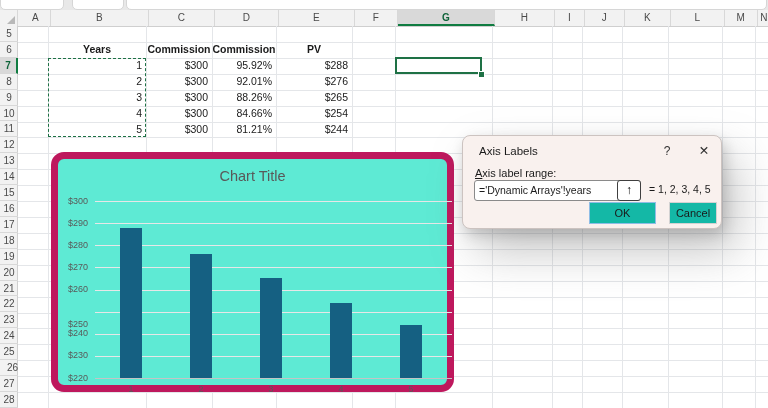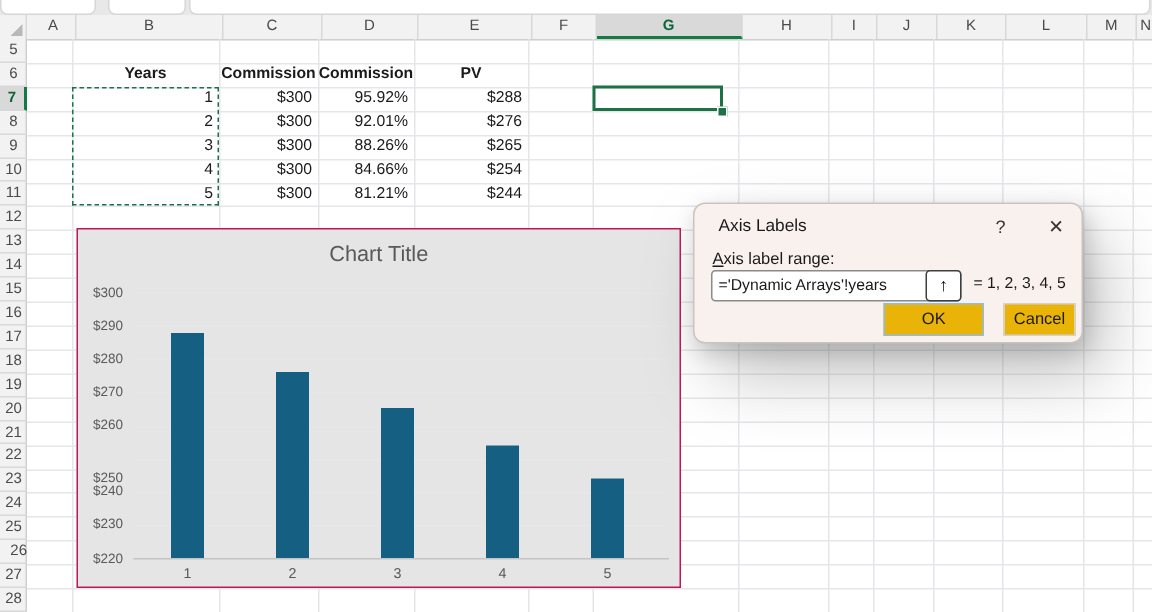--- a/index.html
+++ b/index.html
@@ -36,22 +36,22 @@
   .cell{position:absolute;font-size:10.5px;color:#1a1a1a;white-space:nowrap;box-sizing:border-box;
     padding-right:4px;text-align:right;overflow:hidden;}
   .cell.hdr{font-weight:bold;text-align:center;padding-right:0;}
 
   
   .ants{position:absolute;border:1.5px dashed #1E7145;box-sizing:border-box;pointer-events:none;}
   .selcell{position:absolute;border:2px solid #1E7145;box-sizing:border-box;background:transparent;}
   .fillhandle{position:absolute;width:5px;height:5px;background:#1E7145;border:1px solid #fff;}
 
   
-  .chart{position:absolute;left:51px;top:152px;width:403px;height:240px;background:#e5e5e5;
-    border:1px solid #be185d;border-radius:0;z-index:5;box-sizing:border-box;}
+  .chart{position:absolute;left:51px;top:152px;width:403px;height:240px;background:#5eead4;
+    border:7px solid #be185d;border-radius:13px;z-index:5;box-sizing:border-box;}
   .chart-title{position:absolute;left:0;top:9px;width:100%;text-align:center;font-size:14.5px;color:#595959;}
   .ylab{position:absolute;text-align:right;font-size:9px;color:#595959;width:30px;}
   .gline{position:absolute;height:1px;background:#e7e7e7;}
   .gline.axis{background:#c4c4c4;}
   .bar{position:absolute;}
   .xlab{position:absolute;text-align:center;font-size:9.5px;color:#595959;width:40px;}
 
   
   .dialog{position:absolute;left:462px;top:135px;width:260px;height:94px;background:#f9f1ee;
     border:1px solid #ccc3c0;border-radius:8px;z-index:20;
@@ -61,21 +61,21 @@
   .dlg-help{position:absolute;left:196px;top:8px;width:16px;text-align:center;font-size:12px;color:#333;cursor:pointer;}
   .dlg-close{position:absolute;left:232px;top:7px;width:18px;text-align:center;font-size:12.5px;color:#333;cursor:pointer;}
   .dlg-label{position:absolute;left:12px;top:31px;font-size:11px;color:#1a1a1a;}
   .dlg-input{position:absolute;left:11px;top:44px;width:167px;height:21px;background:#fff;
     border:1px solid #8a8a8a;border-radius:3px;box-sizing:border-box;}
   .dlg-input-text{position:absolute;left:4px;top:0;line-height:19px;font-size:10.5px;color:#1a1a1a;white-space:nowrap;}
   .dlg-picker{position:absolute;right:-1px;top:-1px;width:24px;height:21px;background:#fff;
     border:1px solid #3f3f3f;border-radius:3px;box-sizing:border-box;text-align:center;
     line-height:19px;font-weight:bold;font-size:12px;color:#000;cursor:pointer;}
   .dlg-preview{position:absolute;left:186px;top:47px;font-size:10.5px;color:#1a1a1a;white-space:nowrap;}
-  .dlg-btn{position:absolute;top:66px;height:22px;border-radius:0;background:#eab308;
+  .dlg-btn{position:absolute;top:66px;height:22px;border-radius:0;background:#14b8a6;
     font-family:"Liberation Sans",sans-serif;font-size:11px;color:#1a1a1a;cursor:pointer;padding:0;}
   .dlg-ok{left:126px;width:67px;border:1px solid #8fbde6;}
   .dlg-cancel{left:206px;width:48px;border:1px solid #d2d2d2;}
 </style>
 </head>
 <body>
 
 <div id="screen">
 
   <div class="strip">

